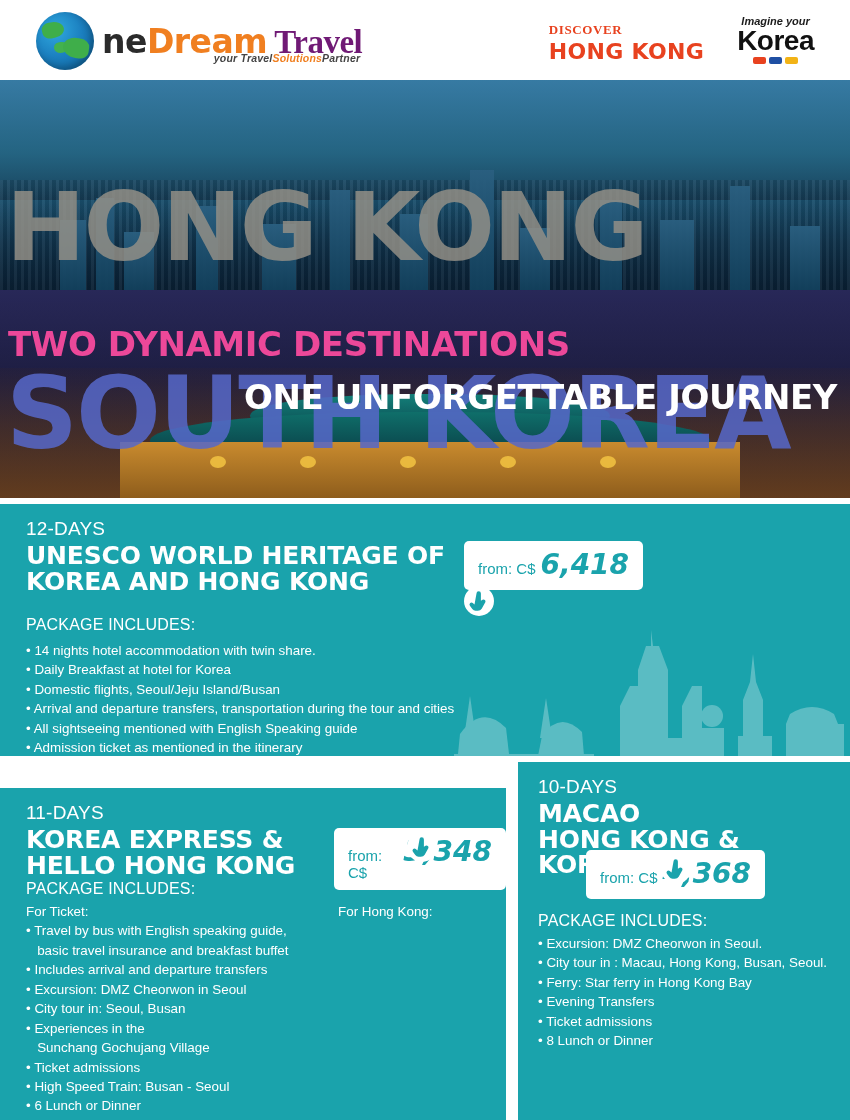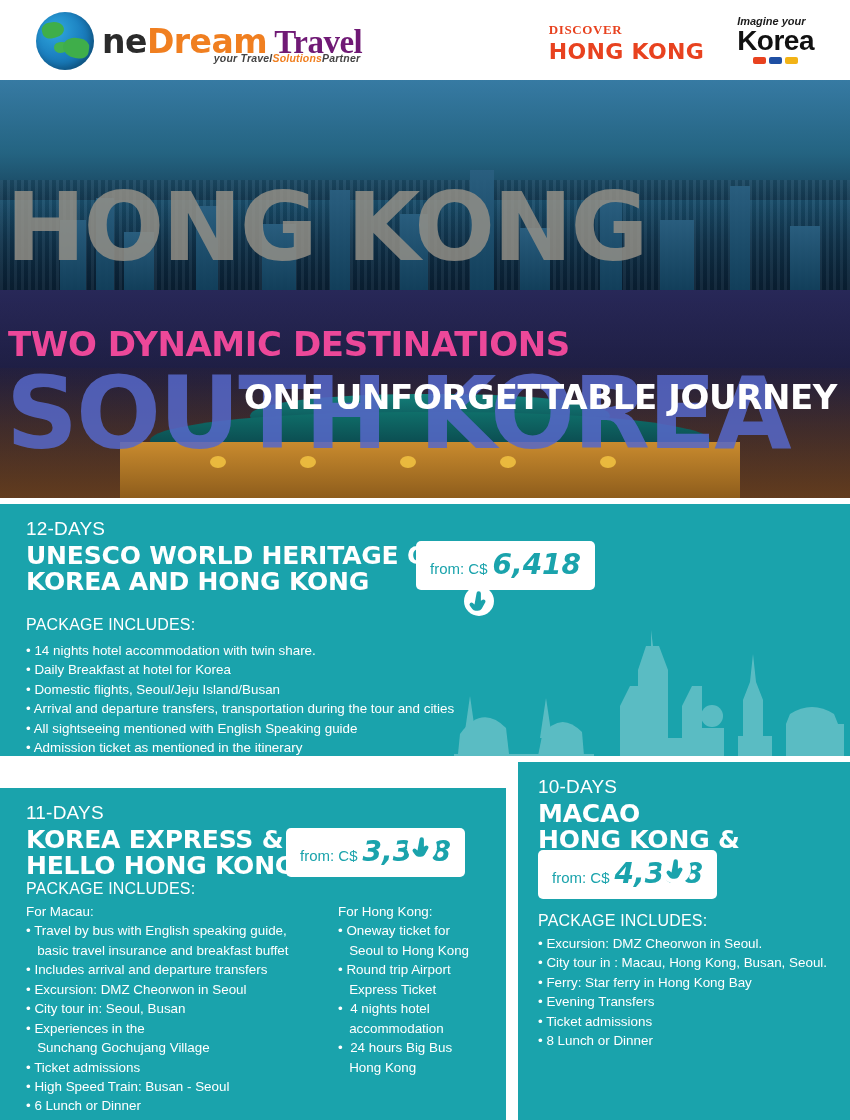--- a/index.html
+++ b/index.html
@@ -58,21 +58,21 @@
   }
   .discover .d1 {
     font-family: Liberation Serif, serif;
     font-size: 13px; font-weight: bold; color: #e8421f; letter-spacing: .6px;
   }
   .discover .d2 {
     font-family: "DejaVu Sans", sans-serif;
     font-size: 22px; font-weight: bold; color: #e8421f; letter-spacing: .3px;
     margin-top: 1px;
   }
-  .korea-logo { position: absolute; right: 36px; top: 16px; }
+  .korea-logo { position: absolute; right: 36px; top: 16px; text-align: center; }
   .korea-logo .k1 { font-size: 11px; color: #1b1b1b; font-style: italic; font-weight: bold; line-height: 1.05; }
   .korea-logo .k2 { font-size: 28px; font-weight: bold; color: #111; letter-spacing: -0.5px; line-height: .95; }
   .korea-flag { display: flex; justify-content: center; gap: 3px; margin-top: 3px; }
   .korea-flag i { display: block; width: 13px; height: 7px; border-radius: 2px; }
   .kf-red { background: #e8421f; } .kf-blue { background: #1f4fa3; } .kf-yellow { background: #f2b316; }
 
   
   .hero { position: absolute; top: 80px; left: 0; width: 850px; height: 418px; overflow: hidden; }
   .hero-top {
     position: absolute; top: 0; left: 0; width: 850px; height: 210px;
@@ -165,21 +165,21 @@
     letter-spacing: -0.2px; margin-top: 3px;
   }
   .includes-head {
     font-size: 16px; color: #ffffff; letter-spacing: .2px;
   }
   .bul { font-size: 13.4px; color: #ffffff; line-height: 1.45; }
   .bul div { white-space: pre-wrap; }
 
   .price-box {
     display: inline-flex; align-items: baseline; gap: 5px;
-    background: #ffffff; border-radius: 5px; padding: 7px 14px 9px 14px;
+    background: #ffffff; border-radius: 5px; padding: 7px 14px 9px 14px; margin-left: 48px;
   }
   .price-from { font-size: 15px; color: #1aa3ac; }
   .price-val { font-family: "DejaVu Sans", sans-serif; font-size: 28px; font-weight: bold; color: #1aa3ac; font-style: italic; }
 
   .touch-icon { width: 34px; height: 34px; position: relative; display: inline-block; }
   .touch-icon svg { display: block; }
 
   .skyline {
     position: absolute; right: 0; bottom: 0; width: 400px; height: 170px; opacity: .28;
   }
@@ -331,47 +331,37 @@
     <div style="position:absolute; left:405px; top:42px;" class="touch-icon">
       <svg width="34" height="34" viewBox="0 0 34 34">
         <circle cx="17" cy="17" r="15" fill="#ffffff"></circle>
         <path d="M14.5 9.5 a2.2 2.2 0 0 1 4.4 0 v7.2 l1.6-1.0 a2 2 0 0 1 2.8 2.6 l-3.6 6.4 a4.5 4.5 0 0 1-3.8 2.1 h-2.3 a4.2 4.2 0 0 1-3.3-1.7 l-2.4-3.4 a2 2 0 0 1 2.9-2.7 l1.7 1.6 z" fill="#1aa3ac"></path>
       </svg>
     </div>
 
     <div class="includes-head" style="position:absolute; left:26px; top:92px;">PACKAGE INCLUDES:</div>
 
     <div style="position:absolute; left:26px; top:114px; width:300px;">
-      <div class="bul">For Macau:</div>
+      <div class="bul">For Ticket:</div>
       <div class="bul">
         <div>• Travel by bus with English speaking guide,
    basic travel insurance and breakfast buffet</div>
         <div>• Includes arrival and departure transfers</div>
         <div>• Excursion: DMZ Cheorwon in Seoul</div>
         <div>• City tour in: Seoul, Busan</div>
         <div>• Experiences in the
    Sunchang Gochujang Village</div>
         <div>• Ticket admissions</div>
         <div>• High Speed Train: Busan - Seoul</div>
         <div>• 6 Lunch or Dinner</div>
       </div>
     </div>
 
     <div style="position:absolute; left:338px; top:114px; width:168px;">
       <div class="bul">For Hong Kong:</div>
-      <div class="bul">
-        <div>• Oneway ticket for
-   Seoul to Hong Kong</div>
-        <div>• Round trip Airport
-   Express Ticket</div>
-        <div>•  4 nights hotel
-   accommodation</div>
-        <div>•  24 hours Big Bus
-   Hong Kong</div>
-      </div>
     </div>
   </div>
 
   <div class="panel-right">
     <div style="position:absolute; left:20px; top:14px; width:300px;">
       <div class="days">10-DAYS</div>
       <div class="pkg-title">
         <div>MACAO</div>
         <div>HONG KONG &amp; KOREA</div>
       </div>

